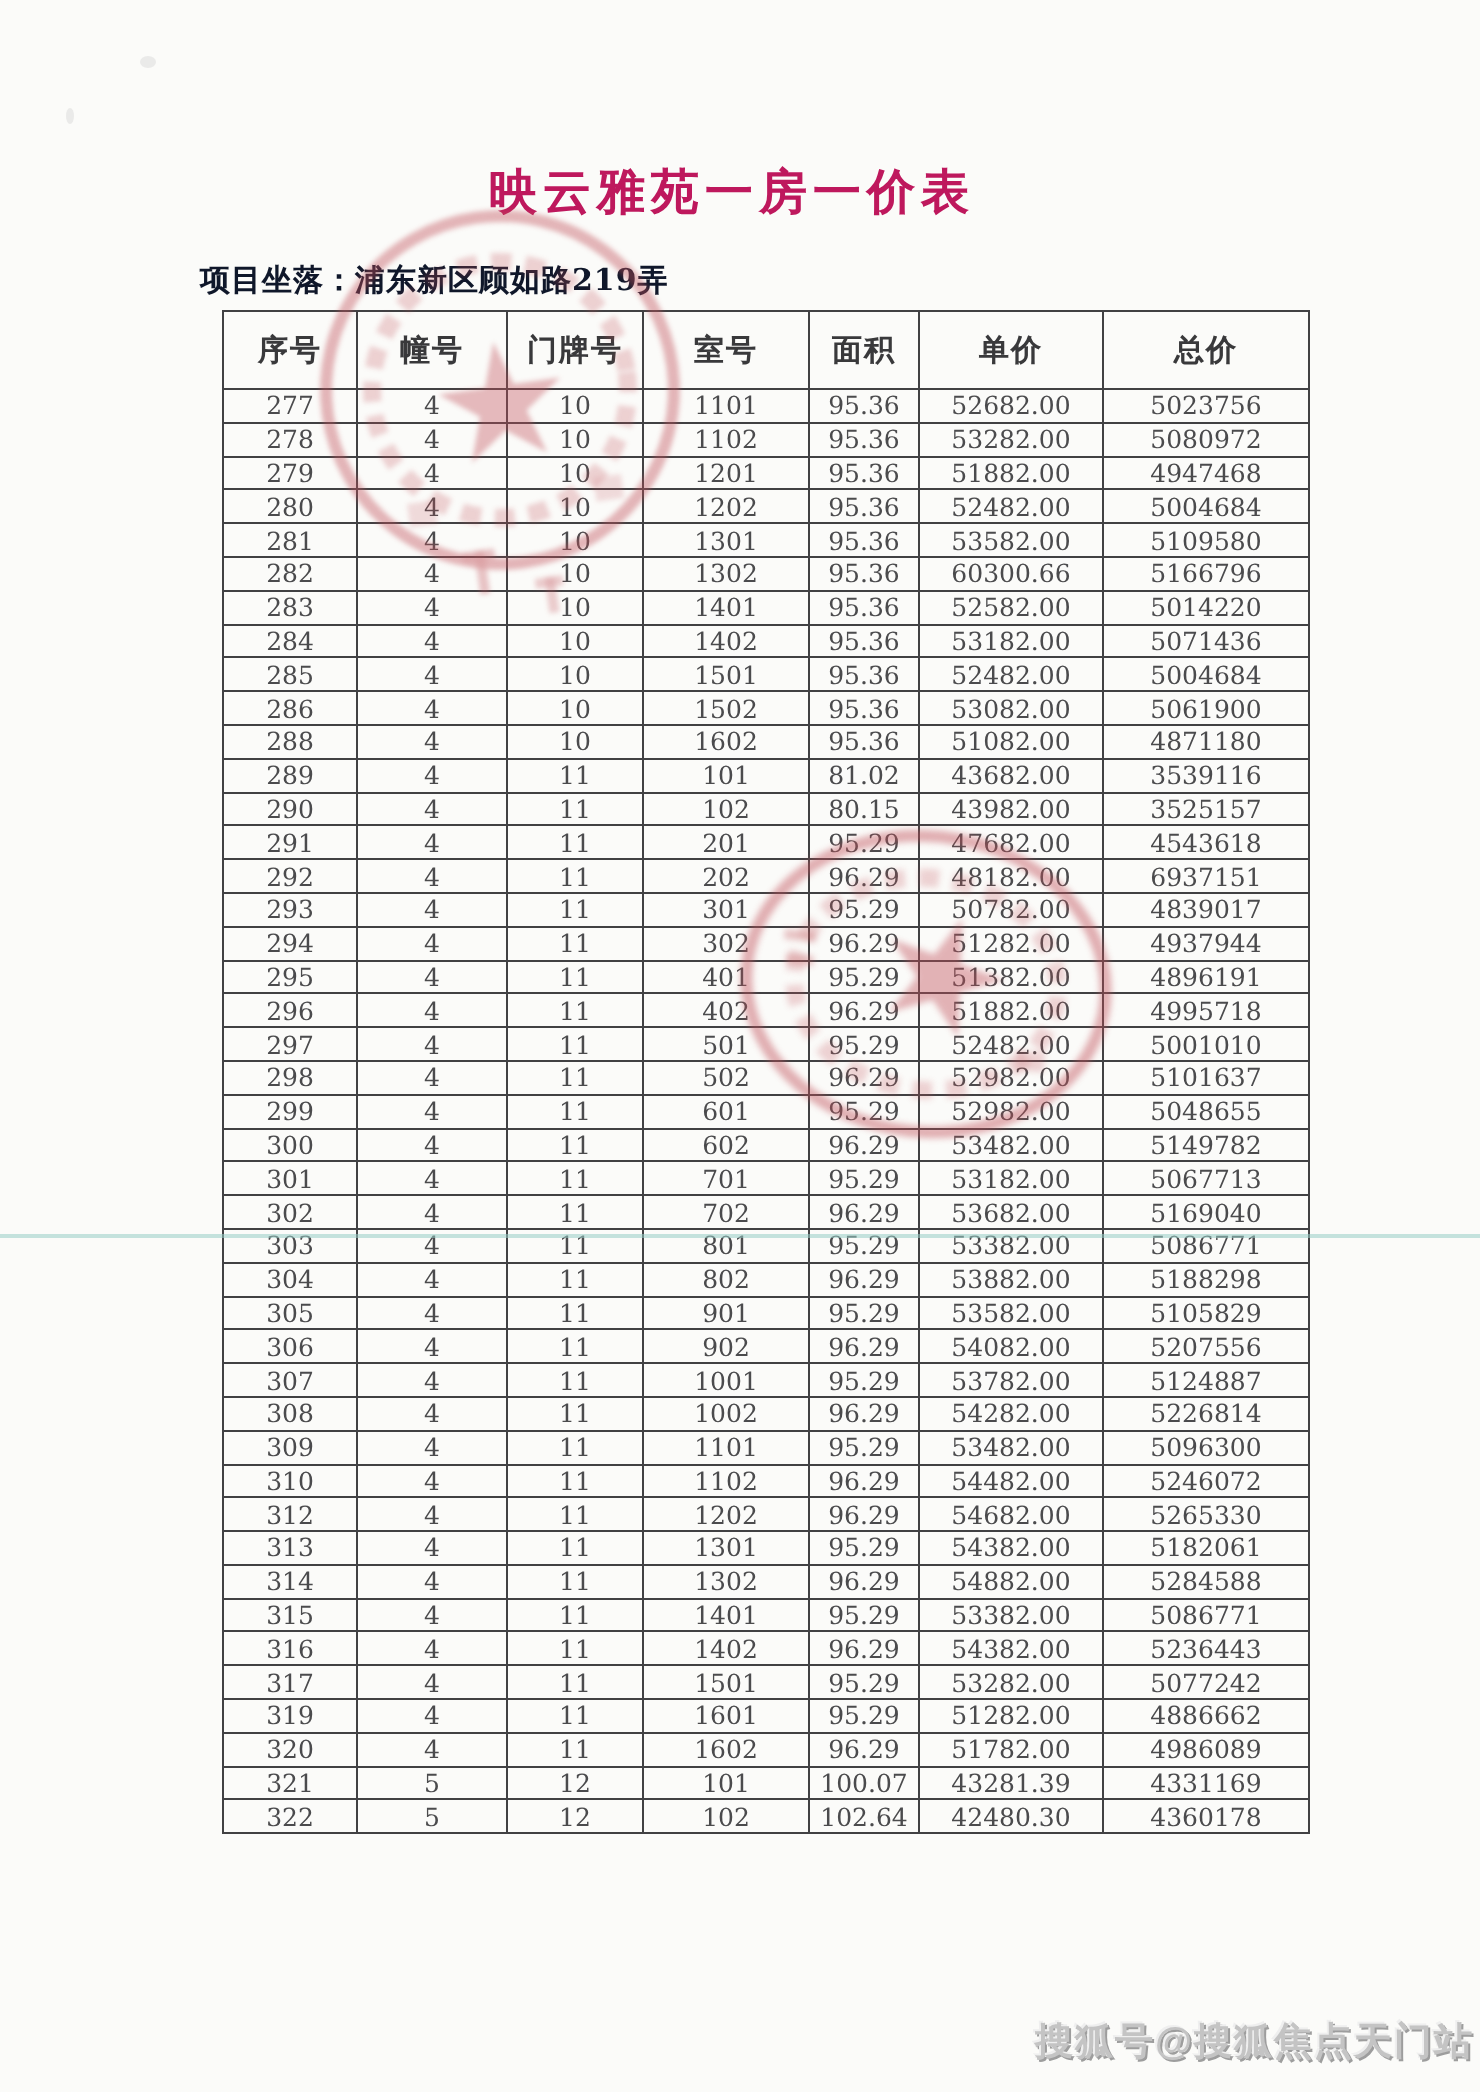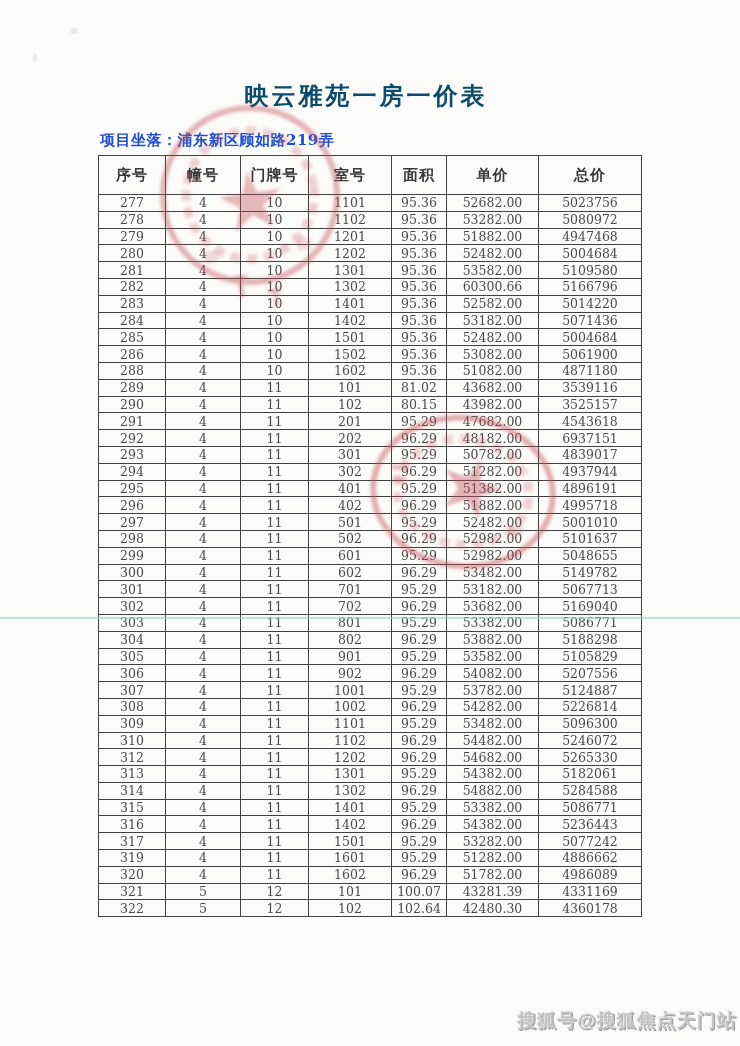--- a/index.html
+++ b/index.html
@@ -6,30 +6,30 @@
   .page{
     position:relative;
     width:740px;height:1046px;
     background:#fbfbf9;
     font-family:"DejaVu Serif","Liberation Serif",serif;
     overflow:hidden;
   }
   .doc-title{
     position:absolute;left:0;top:80px;width:732px;
     text-align:center;
-    font-size:24px;font-weight:bold;color:#0c4a6e;
+    font-size:24px;font-weight:bold;color:#be185d;
     letter-spacing:3px;
   }
   .location-line{
     position:absolute;left:100px;top:131px;
-    font-size:15px;font-weight:bold;color:#1d4ed8;
+    font-size:15px;font-weight:bold;color:#0f172a;
     letter-spacing:0.5px;
   }
   table.price-table{
-    position:absolute;left:98px;top:155px;
+    position:absolute;left:111px;top:155px;
     width:543px;
     border-collapse:collapse;table-layout:fixed;
     background:transparent;
   }
   .price-table th,.price-table td{
     border:1.5px solid #414143;
     text-align:center;vertical-align:middle;
     padding:0;overflow:hidden;white-space:nowrap;
   }
   .price-table thead th{

